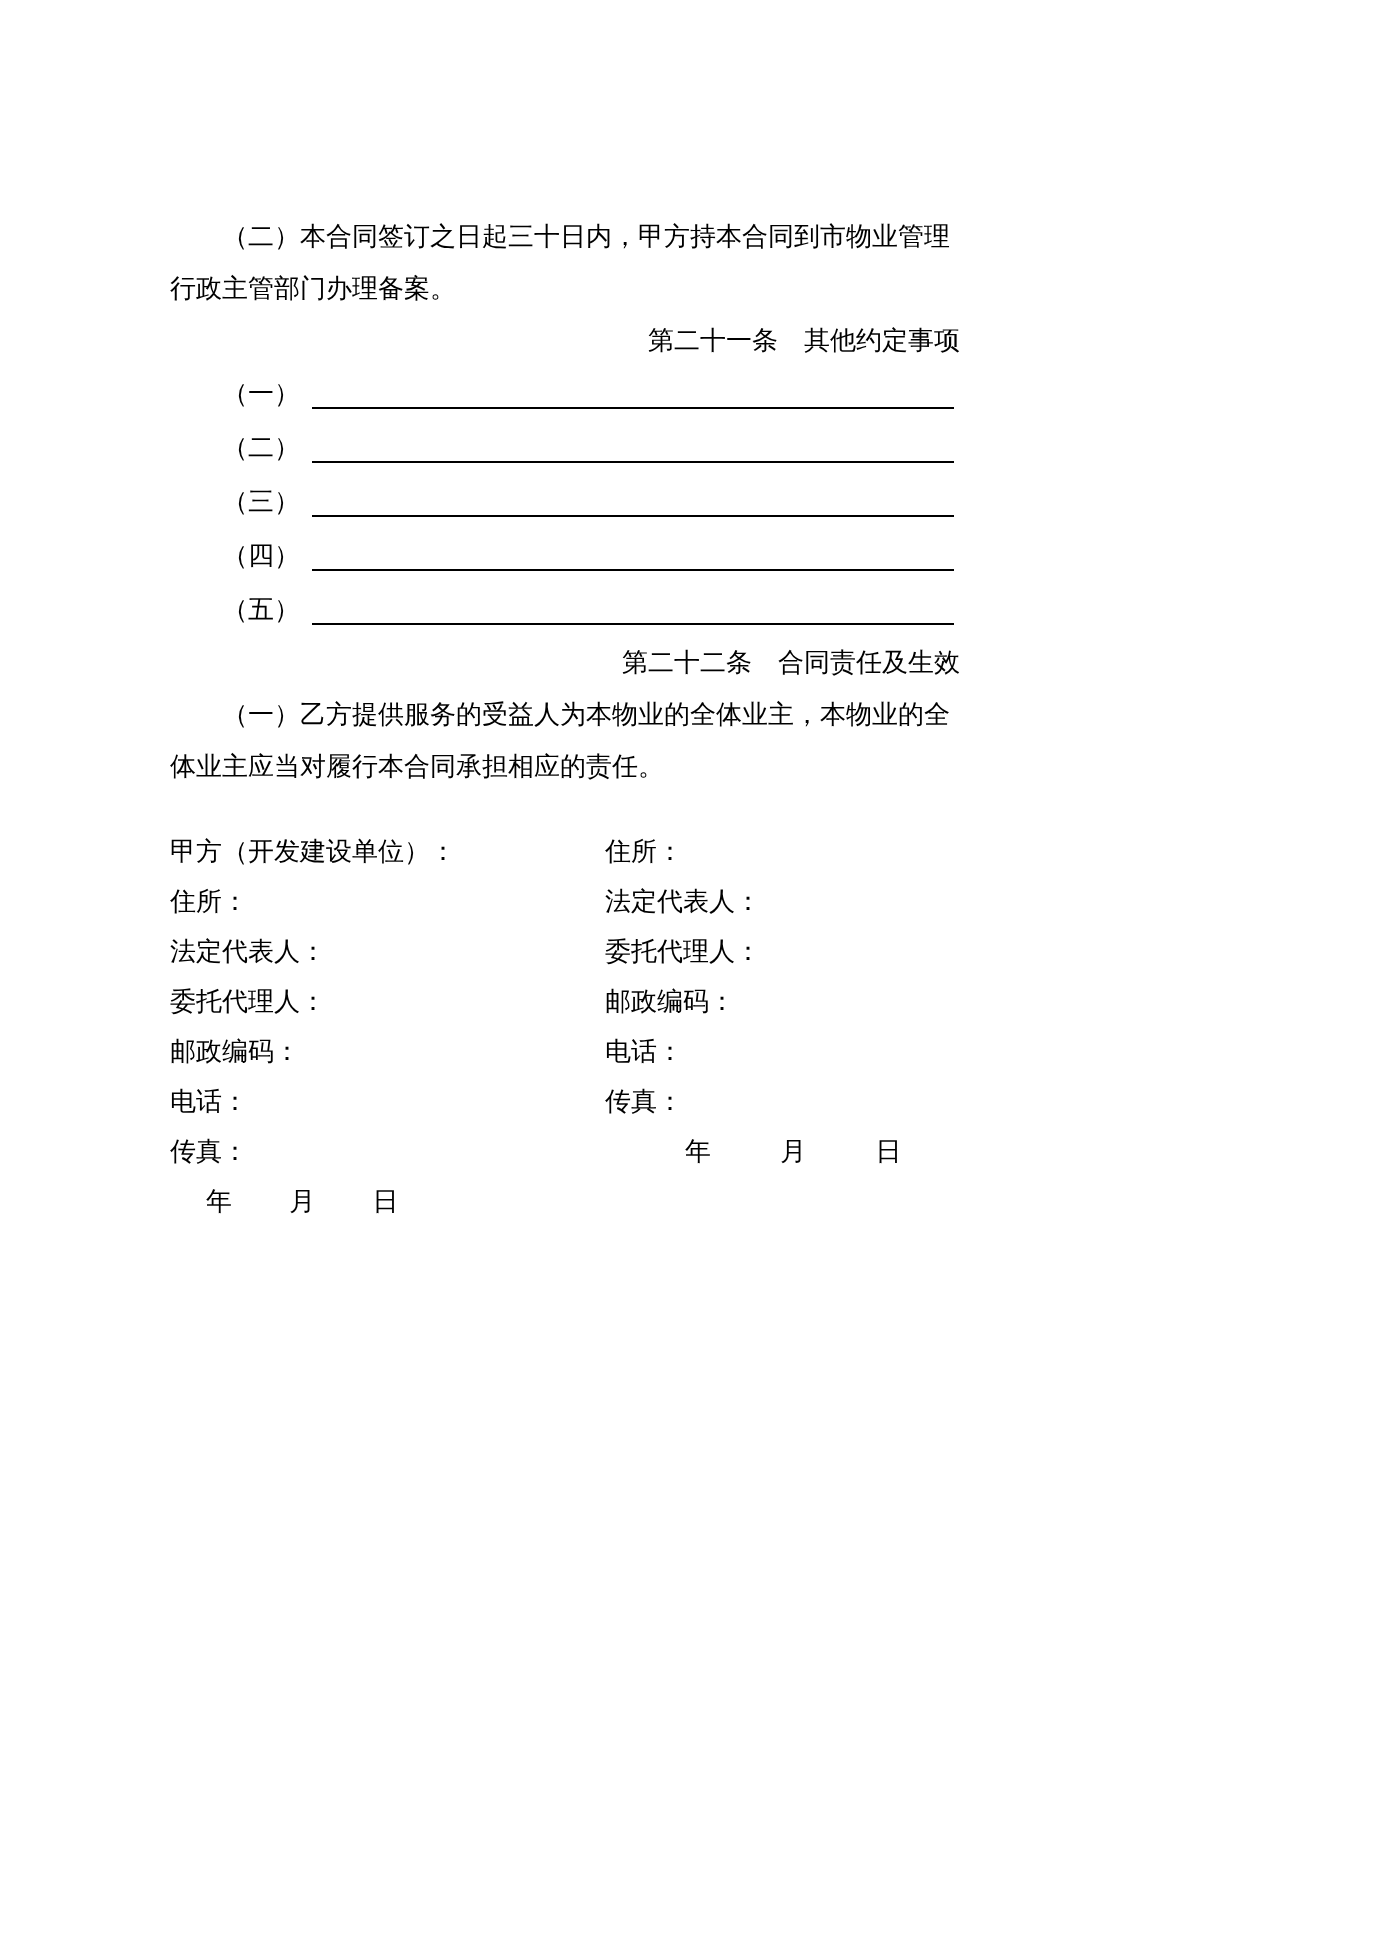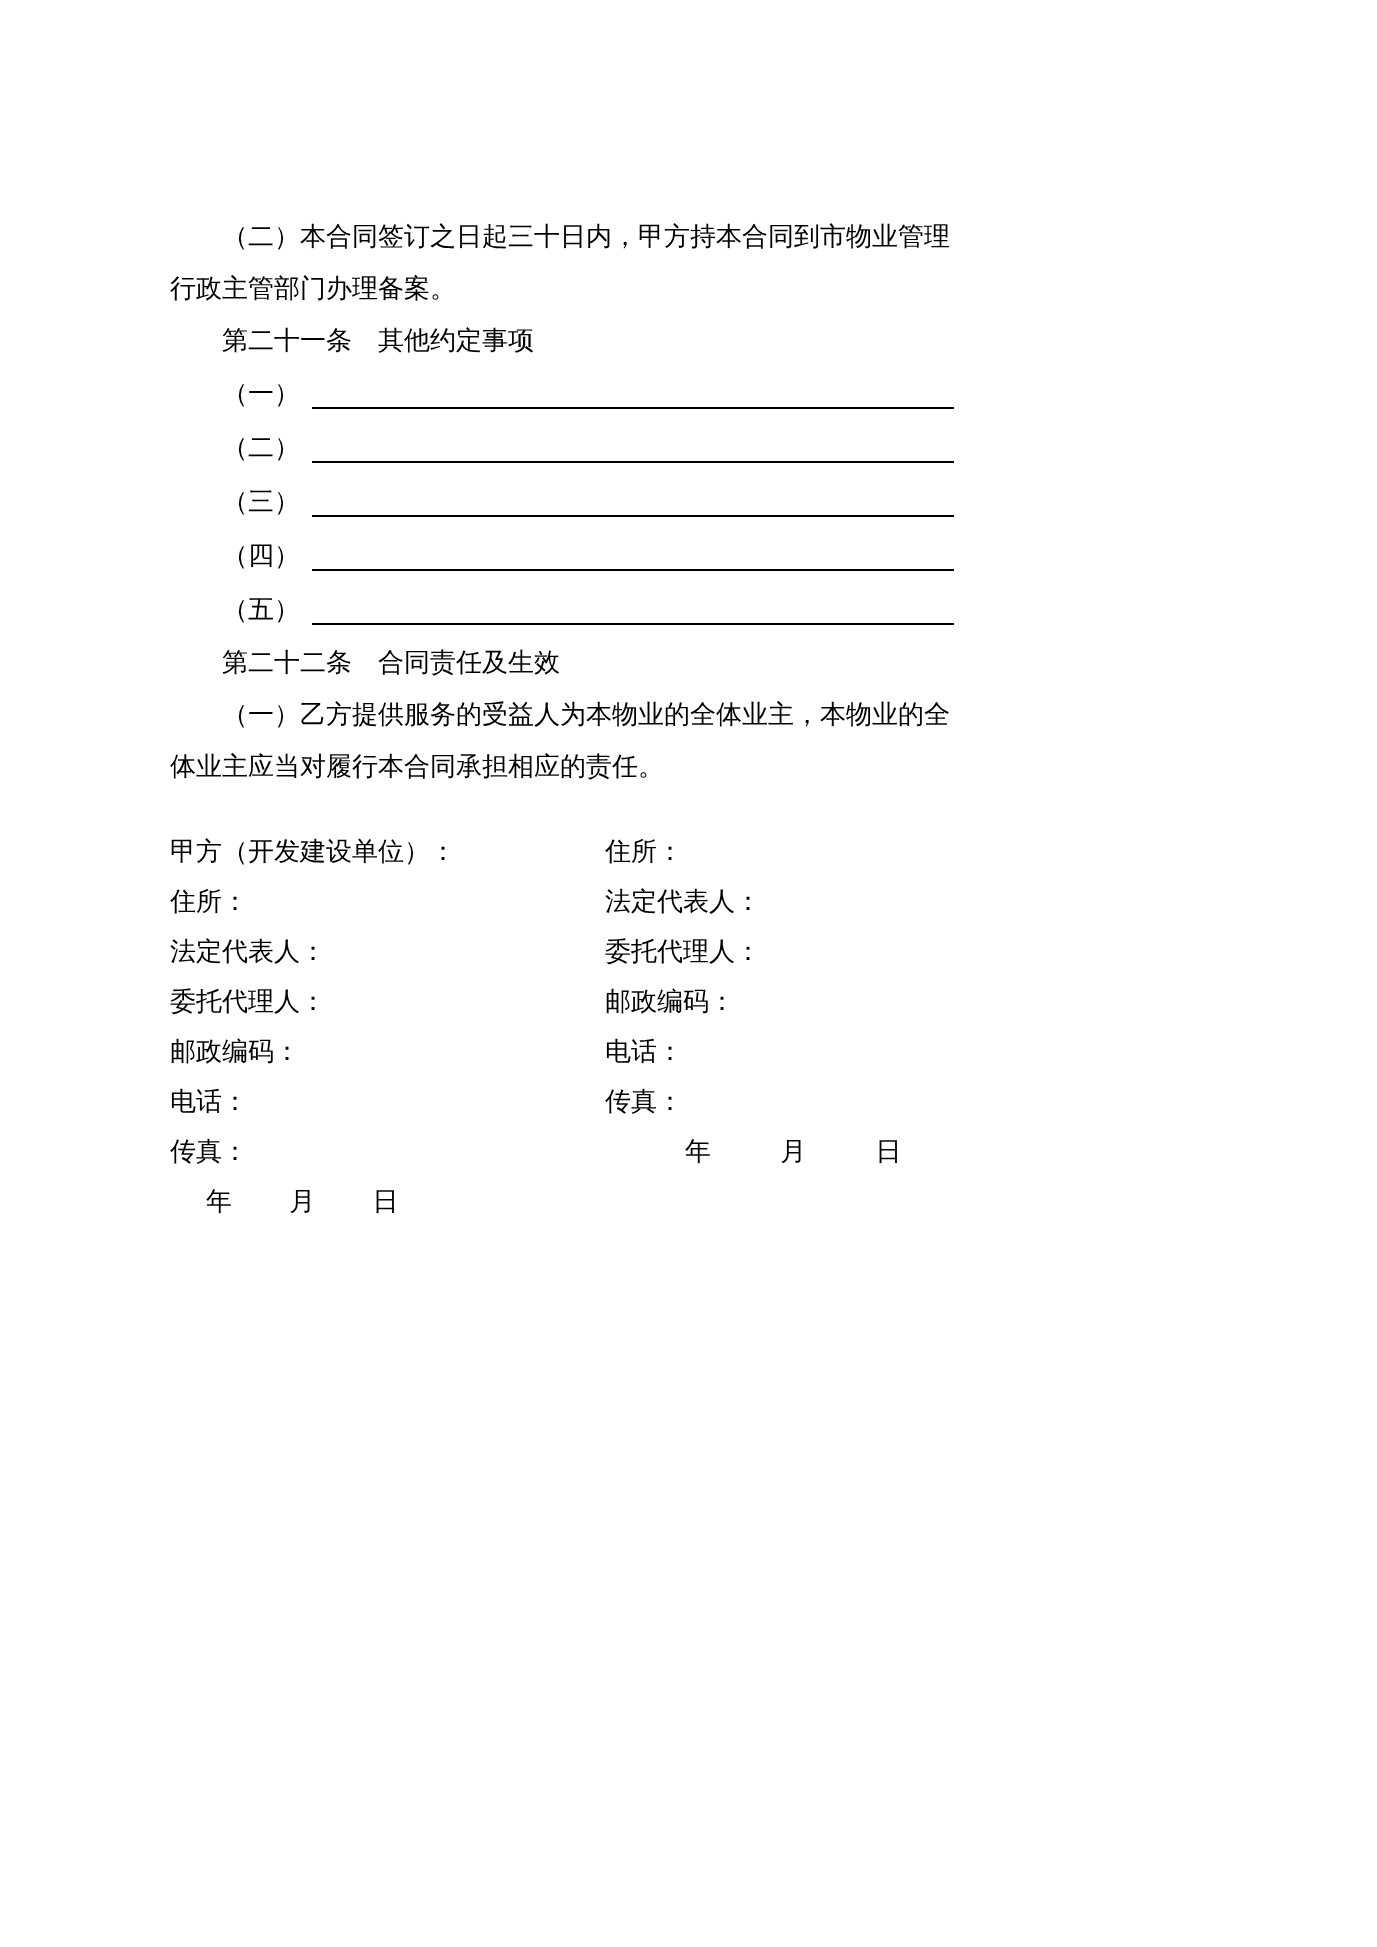--- a/index.html
+++ b/index.html
@@ -16,21 +16,21 @@
   }
   .content {
     position: absolute;
     left: 170px;
     top: 210px;
     width: 790px;
     font-size: 26px;
     line-height: 52px;
   }
   .para { text-indent: 2em; }
-  .heading { text-indent: 2em; }
+  .heading { text-indent: 2em; text-align: right; }
 
   .blank-line {
     display: flex;
     align-items: flex-end;
     height: 54px;
     padding-left: 2em;
   }
   .blank-label {
     flex: 0 0 auto;
     line-height: 54px;

